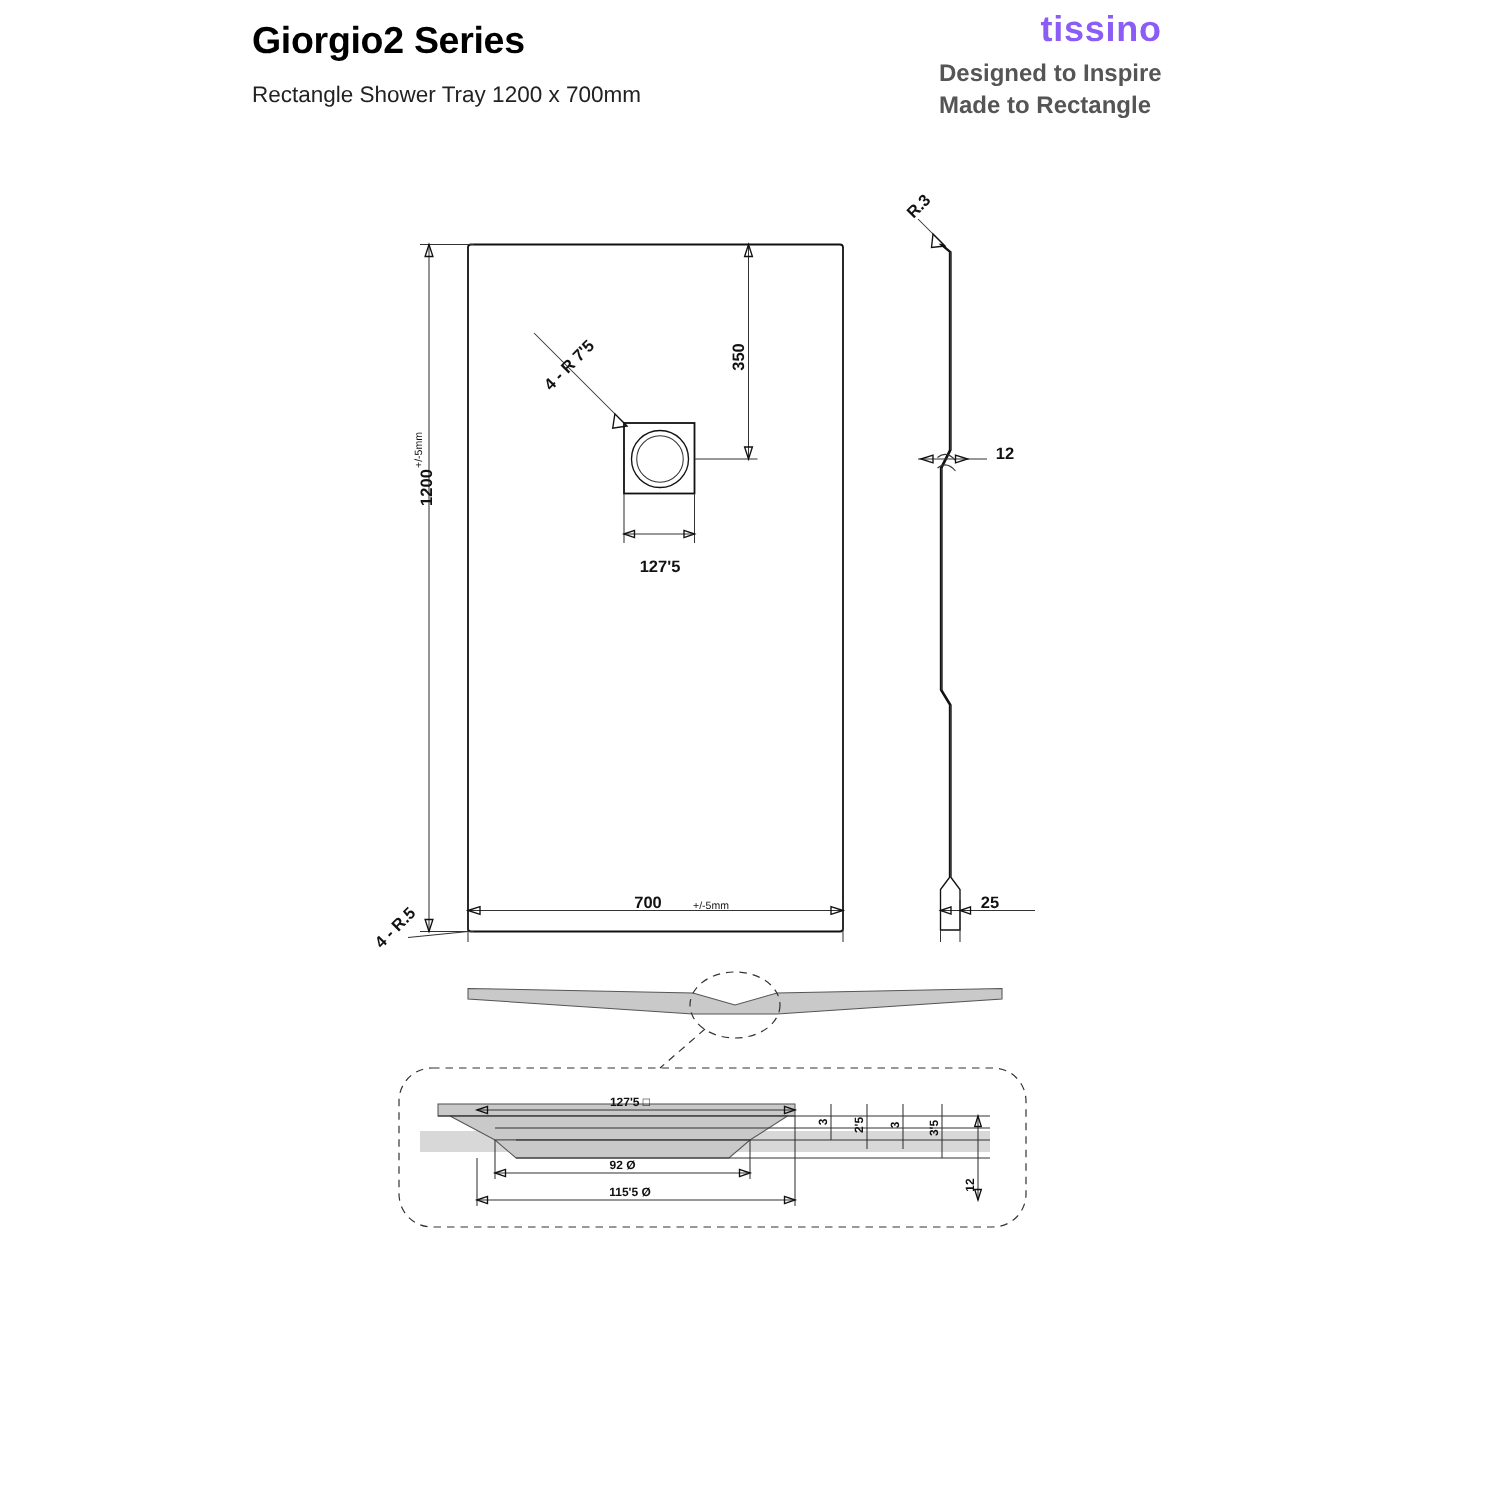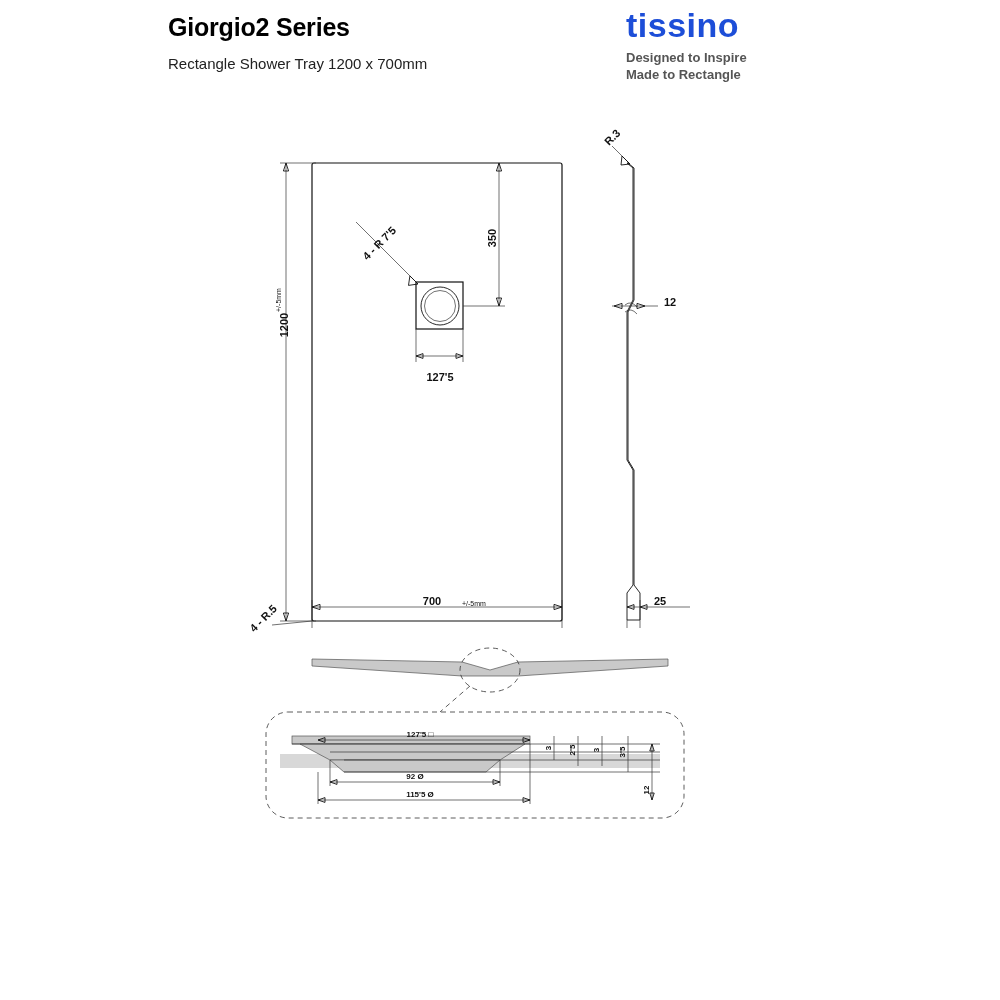--- a/index.html
+++ b/index.html
@@ -40,29 +40,30 @@
     margin: 14px 0 0 0;
     line-height: 1.1;
   }
   .brand-block {
     position: absolute;
     left: 626px;
     top: 8px;
     text-align: left;
   }
   .brand-name {
-    font-size: 34px;
+    font-size: 24px;
     font-weight: bold;
     letter-spacing: 0.5px;
-    color: #1d4ed8;
+    color: #8b5cf6;
     line-height: 1;
     margin: 0;
+    text-align: right;
   }
   .brand-tagline {
-    font-size: 13px;
+    font-size: 16px;
     font-weight: bold;
     color: #555;
     line-height: 1.3;
     margin-top: 8px;
   }
   
   .drawing {
     position: absolute;
     left: 0;
     top: 0;

